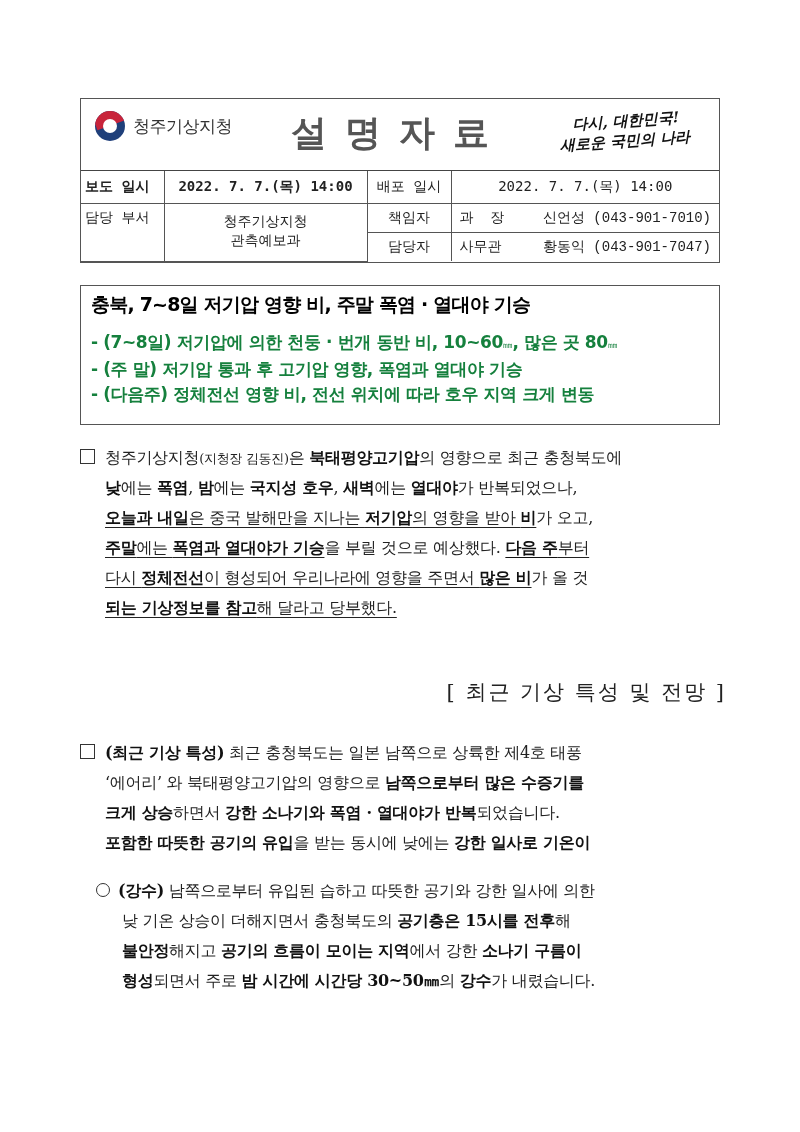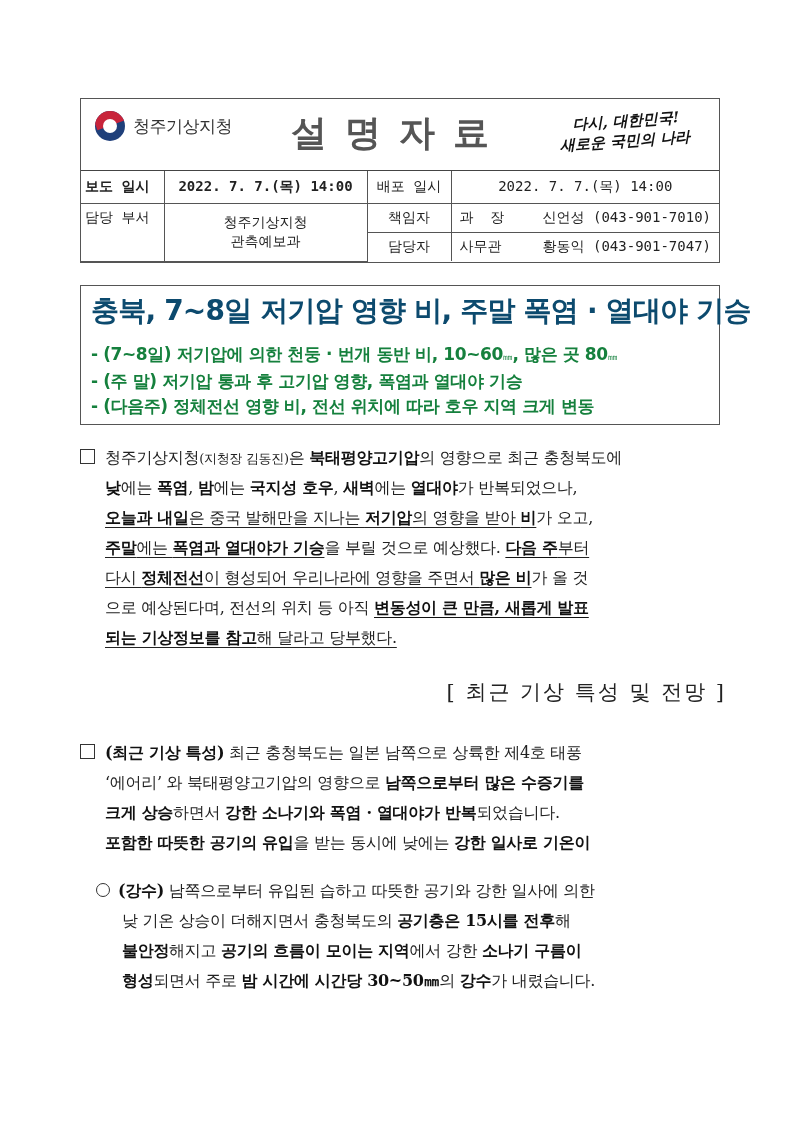--- a/index.html
+++ b/index.html
@@ -25,28 +25,28 @@
 
   table.info { width: 100%; border-collapse: collapse; font-family: "DejaVu Sans Mono", monospace; font-size: 14px; }
   table.info td { border: 1px solid #555; text-align: center; height: 32px; padding: 0 4px; white-space: nowrap; color: #222; }
   table.info tr:first-child td { border-top: none; }
   table.info td:first-child { border-left: none; }
   table.info td:last-child { border-right: none; }
   table.info tr:last-child td { border-bottom: none; }
   td.c1 { width: 83px; text-align: left !important; }
   td.c2 { width: 203px; }
   td.c3 { width: 84px; }
-  td.row2 { height: 29px !important; }
+  td.row2 { height: 29px !important; font-family: Liberation Mono, monospace; }
   .bold { font-weight: bold; }
   .multi { line-height: 19px; }
   .contact { display: flex; justify-content: space-between; padding: 0 4px; }
 
   
   .headline { position: absolute; left: 80px; top: 285px; width: 640px; height: 140px; border: 1.5px solid #555; padding: 6px 10px; }
-  .headline h1 { font-size: 28px; font-weight: bold; letter-spacing: -0.8px; color: #0c4a6e; white-space: nowrap; }
+  .headline h1 { font-size: 19px; font-weight: bold; letter-spacing: -0.8px; color: #000000; white-space: nowrap; }
   .headline ul { list-style: none; margin-top: 12px; }
   .headline li { font-size: 17px; font-weight: bold; line-height: 25px; letter-spacing: -0.4px; color: #15803d; white-space: nowrap; }
   .mm { font-size: 10px; font-weight: normal; }
 
   
   .para { position: absolute; left: 80px; width: 646px; font-family: "DejaVu Serif", serif; font-size: 16px; color: #222; }
   .para .line { height: 30px; line-height: 30px; white-space: nowrap; letter-spacing: -0.3px; }
   .para .indent { padding-left: 25px; }
   .para .indent2 { padding-left: 42px; }
   .b { font-weight: bold; color: #111; }
@@ -116,21 +116,20 @@
     <li>- (다음주) 정체전선 영향 비, 전선 위치에 따라 호우 지역 크게 변동</li>
   </ul>
 </div>
 
 <div class="para" style="top:443px;">
   <div class="line"><span class="sq"></span><span>청주기상지청</span><span class="sm">(지청장 김동진)</span><span>은 </span><span class="b">북태평양고기압</span><span>의 영향으로 최근 충청북도에</span></div>
   <div class="line indent"><span class="b">낮</span><span>에는 </span><span class="b">폭염</span><span>, </span><span class="b">밤</span><span>에는 </span><span class="b">국지성 호우</span><span>, </span><span class="b">새벽</span><span>에는 </span><span class="b">열대야</span><span>가 반복되었으나,</span></div>
   <div class="line indent"><span class="u"><span class="b">오늘과 내일</span><span>은 중국 발해만을 지나는 </span><span class="b">저기압</span><span>의 영향을 받아 </span><span class="b">비</span></span><span>가 오고,</span></div>
   <div class="line indent"><span class="u"><span class="b">주말</span><span>에는 </span><span class="b">폭염과 열대야가 기승</span></span><span>을 부릴 것으로 예상했다. </span><span class="u b">다음 주</span><span class="u">부터</span></div>
   <div class="line indent"><span class="u"><span>다시 </span><span class="b">정체전선</span><span>이 형성되어 우리나라에 영향을 주면서 </span><span class="b">많은 비</span></span><span>가 올 것</span></div>
-  <div class="line indent"><span>으로 예상된다며, 전선의 위치 등 아직 </span><span class="u b">변동성이 큰 만큼, 새롭게 발표</span></div>
   <div class="line indent"><span class="u"><span class="b">되는 기상정보를 참고</span><span>해 달라고 당부했다.</span></span></div>
 </div>
 
 <div class="section-title">[ 최근 기상 특성 및 전망 ]</div>
 
 <div class="para" style="top:738px;">
   <div class="line"><span class="sq"></span><span class="b">(최근 기상 특성)</span><span> 최근 충청북도는 일본 남쪽으로 상륙한 제4호 태풍</span></div>
   <div class="line indent"><span>‘에어리’ 와 북태평양고기압의 영향으로 </span><span class="b">남쪽으로부터 많은 수증기를</span></div>
   <div class="line indent"><span class="b">크게 상승</span><span>하면서 </span><span class="b">강한 소나기와 폭염 · 열대야가 반복</span><span>되었습니다.</span></div>
   <div class="line indent"><span class="b">포함한 따뜻한 공기의 유입</span><span>을 받는 동시에 낮에는 </span><span class="b">강한 일사로 기온이</span></div>

